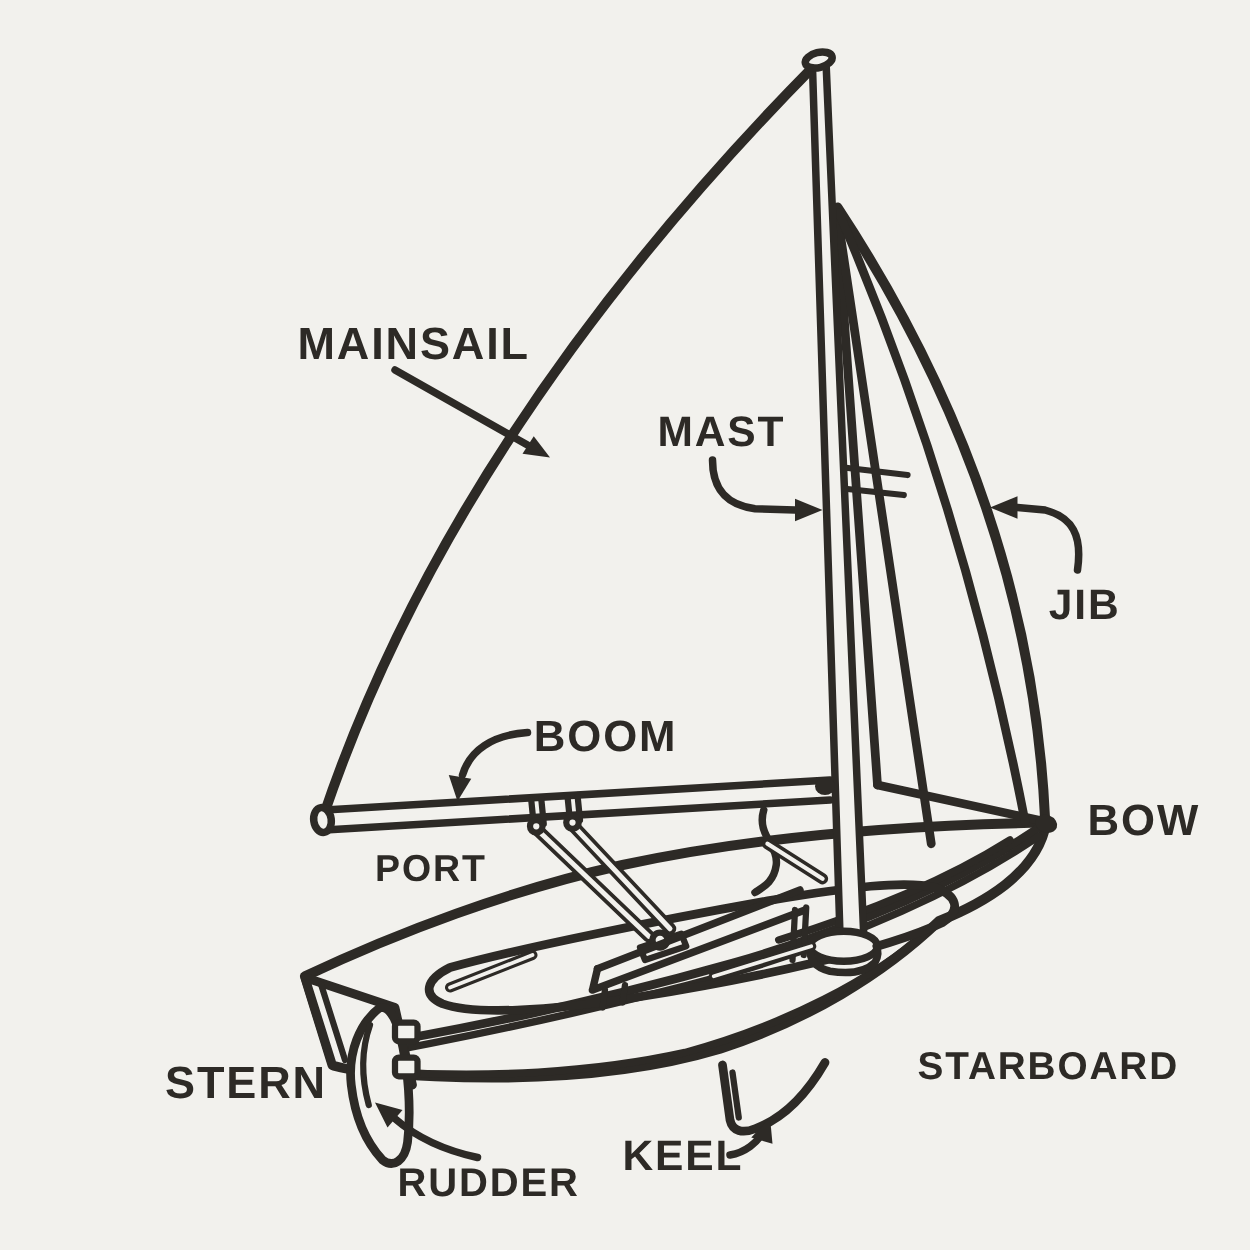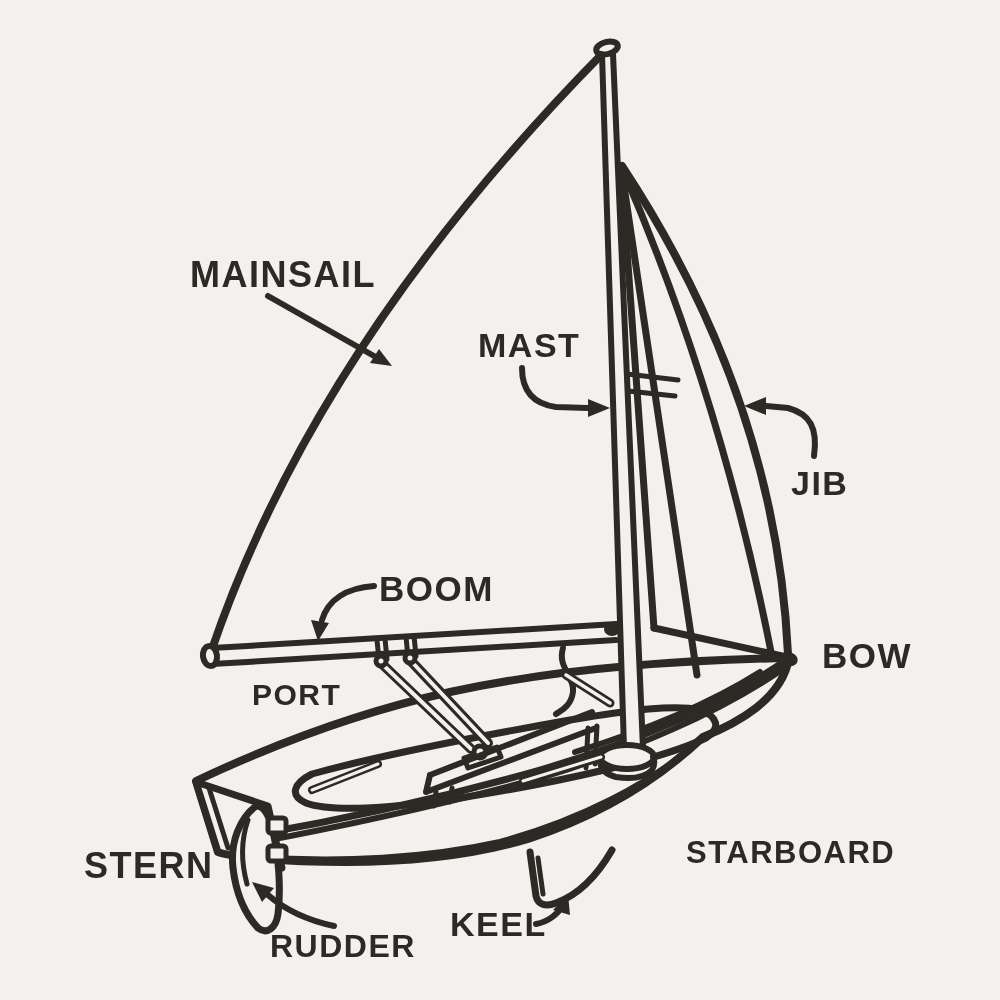--- a/index.html
+++ b/index.html
@@ -2,21 +2,21 @@
 <html><head>
 <meta charset="utf-8">
 <style>
   html,body{margin:0;padding:0;}
   body{
     width:1000px;height:1000px;
     background:#f2f1ed;
     font-family:"Liberation Sans", sans-serif;
     overflow:hidden;
   }
-  .stage{position:relative;width:825px;height:1000px;}
+  .stage{position:relative;width:825px;height:1000px;padding-left:48px;}
   svg{display:block;}
   text{
     font-family:"Liberation Sans", sans-serif;
     font-weight:700;
     letter-spacing:1.5px;
   }
 </style>
 </head>
 <body>
 

